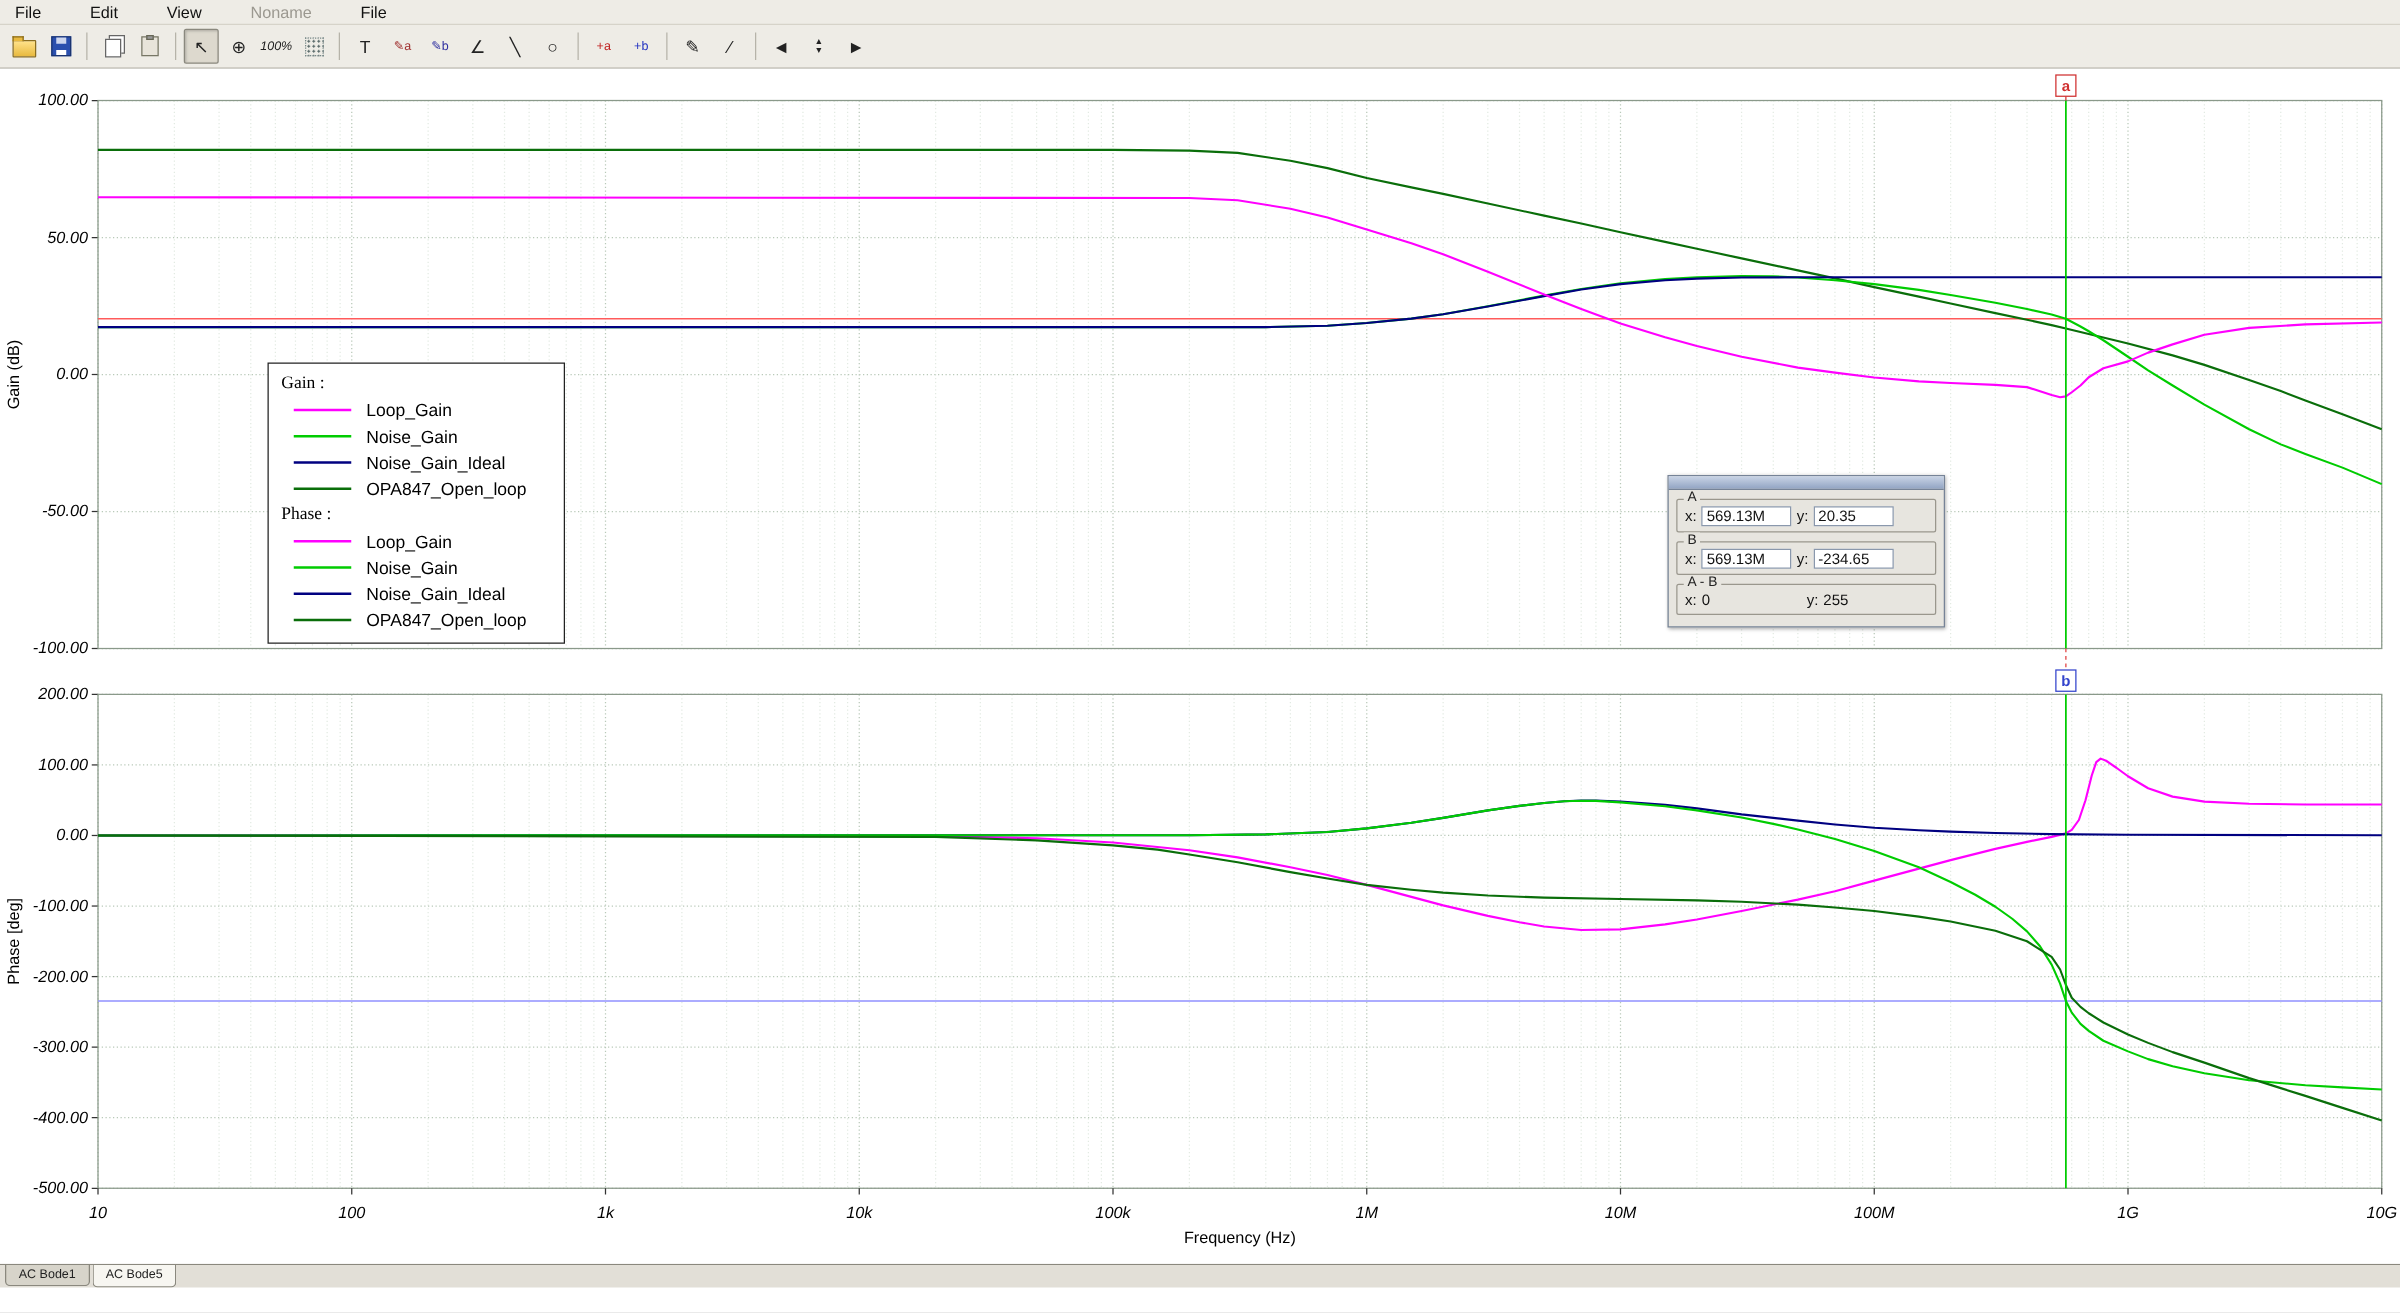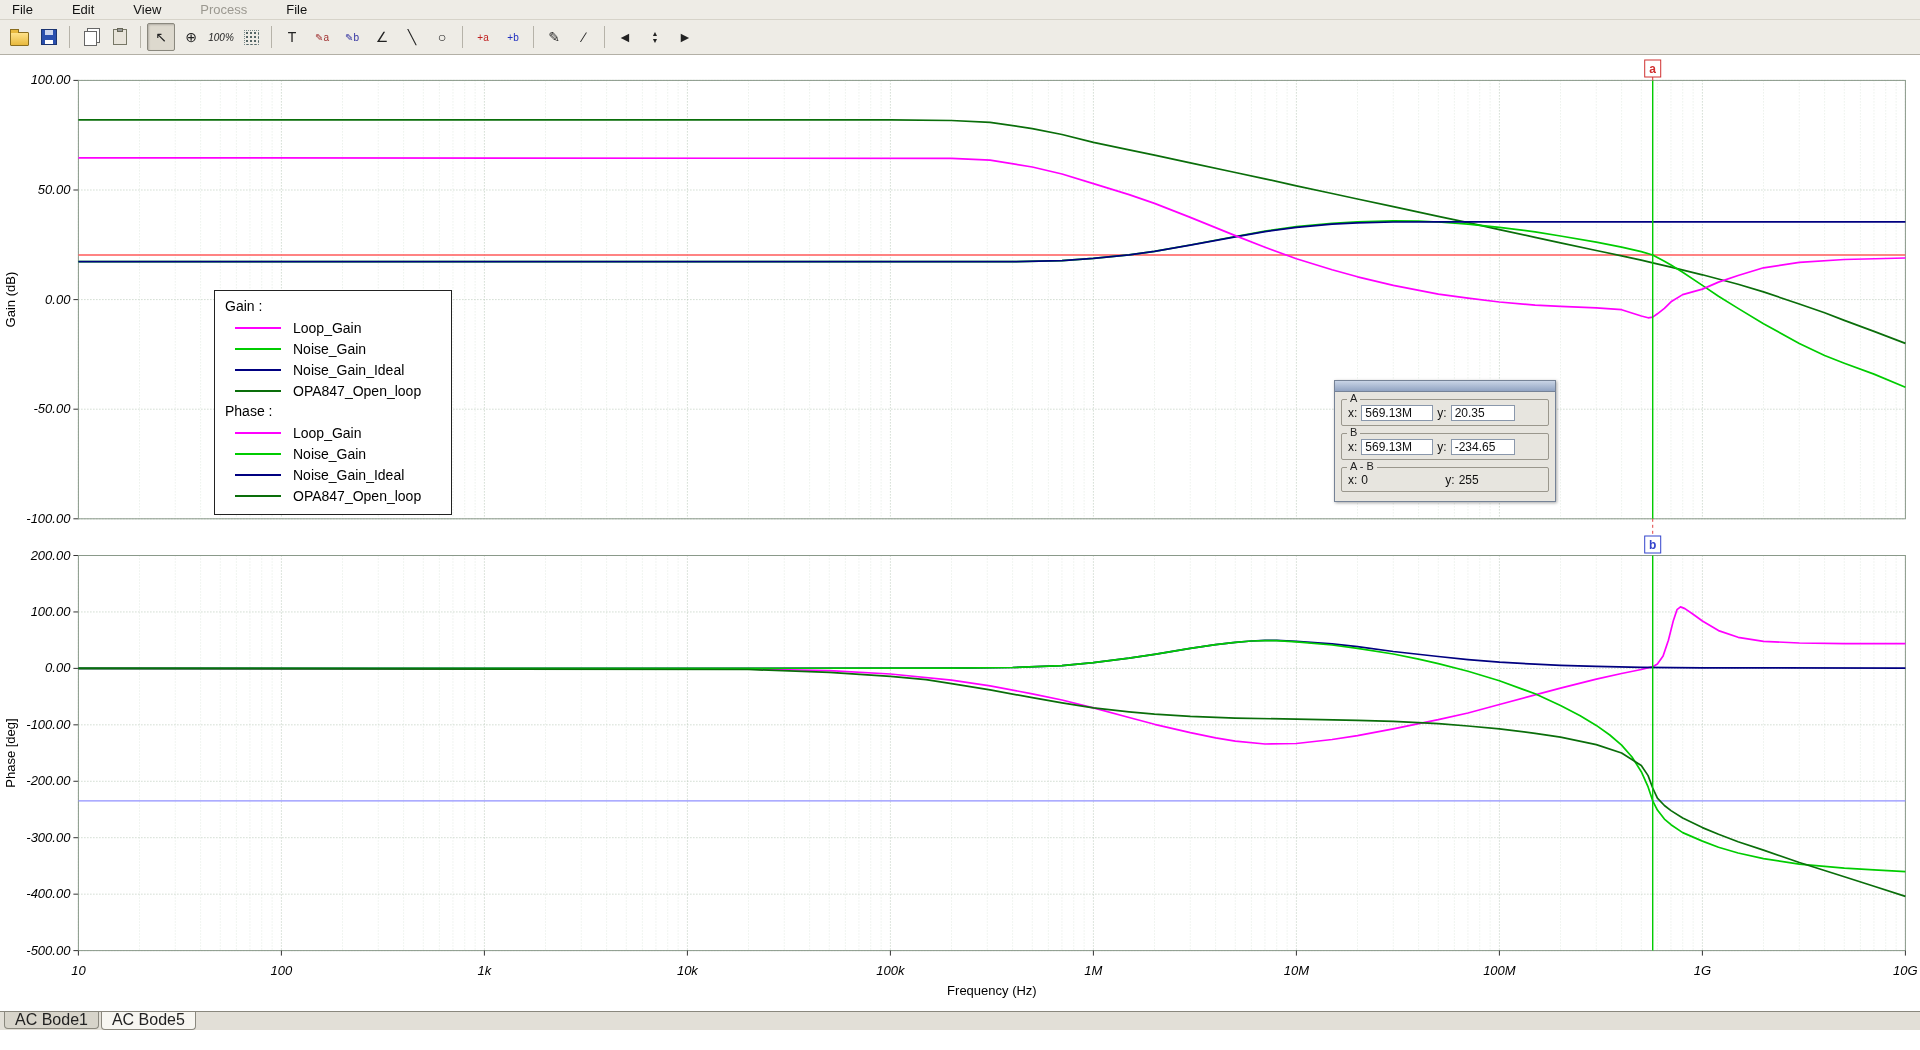--- a/index.html
+++ b/index.html
@@ -52,21 +52,21 @@
   
   .chart-region{position:relative;height:956px;background:#fff;overflow:hidden;}
   .chart-region svg{position:absolute;left:0;top:0;}
   .tick-label{font-family:"Liberation Sans",sans-serif;font-style:italic;font-size:13px;fill:#000;}
   .axis-title{font-family:"Liberation Sans",sans-serif;font-size:13px;fill:#000;}
   .flag-label{font-family:"Liberation Sans",sans-serif;font-size:12px;font-weight:bold;}
 
   
   .legend{position:absolute;left:214px;top:235px;width:238px;background:#fff;
     border:1px solid #222;padding:5px 8px 8px 10px;box-sizing:border-box;font-size:14px;color:#000;}
-  .lg-header{height:21px;line-height:21px;}
+  .lg-header{height:21px;line-height:21px;font-family:Liberation Serif, serif;}
   .lg-row{display:flex;align-items:center;height:21px;}
   .lg-line{width:46px;border-top:2px solid #000;margin:0 12px 0 10px;flex:none;}
 
   
   .cursor-panel{position:absolute;left:1334px;top:325px;width:222px;height:122px;
     background:#e7e5df;border:1px solid #768397;box-shadow:1px 1px 3px rgba(0,0,0,.35);
     box-sizing:border-box;font-size:12px;color:#111;}
   .cp-header{height:10px;background:linear-gradient(#c9d4e6,#92a4c3);border-bottom:1px solid #768397;}
   .grp{position:relative;margin:7px 6px 0;border:1px solid #9a978d;border-radius:2px;
     padding:5px 6px 4px;display:flex;align-items:center;gap:4px;}
@@ -74,35 +74,35 @@
     font-size:11px;color:#222;line-height:13px;}
   .cp-lbl{flex:none;}
   .cp-field{display:inline-block;width:72px;height:16px;line-height:15px;background:#fff;
     border:1px solid #8a98ac;padding:0 3px;box-sizing:border-box;overflow:hidden;flex:none;}
   .cp-field.y{width:64px;}
   .cp-plain{display:inline-block;width:80px;flex:none;}
 
   
   .tabbar{height:19px;background:#e2dfd7;border-top:1px solid #8a887e;display:flex;
     padding-left:4px;box-sizing:border-box;}
-  .tab{font-size:16px;padding:0 10px;height:16px;line-height:15px;border:1px solid #8a887e;
+  .tab{font-size:10px;padding:0 10px;height:16px;line-height:15px;border:1px solid #8a887e;
     border-top:none;border-radius:0 0 4px 4px;background:#d7d4ca;color:#222;margin-right:2px;}
   .tab.active{background:#f7f6f1;height:17px;}
 </style>
 </head>
 <body>
 
 <div class="window">
 
 
   <div class="menubar" id="menubar">
       <div class="menu-item">File</div>
       <div class="menu-item">Edit</div>
       <div class="menu-item">View</div>
-      <div class="menu-item disabled">Process</div>
+      <div class="menu-item disabled">Noname</div>
       <div class="menu-item">File</div>
     </div>
 
   <div class="toolbar" id="toolbar">
       <div class="tb-btn">
         <div class="icon-folder"></div>
       </div>
       <div class="tb-btn">
         <div class="icon-floppy"></div>
       </div>

